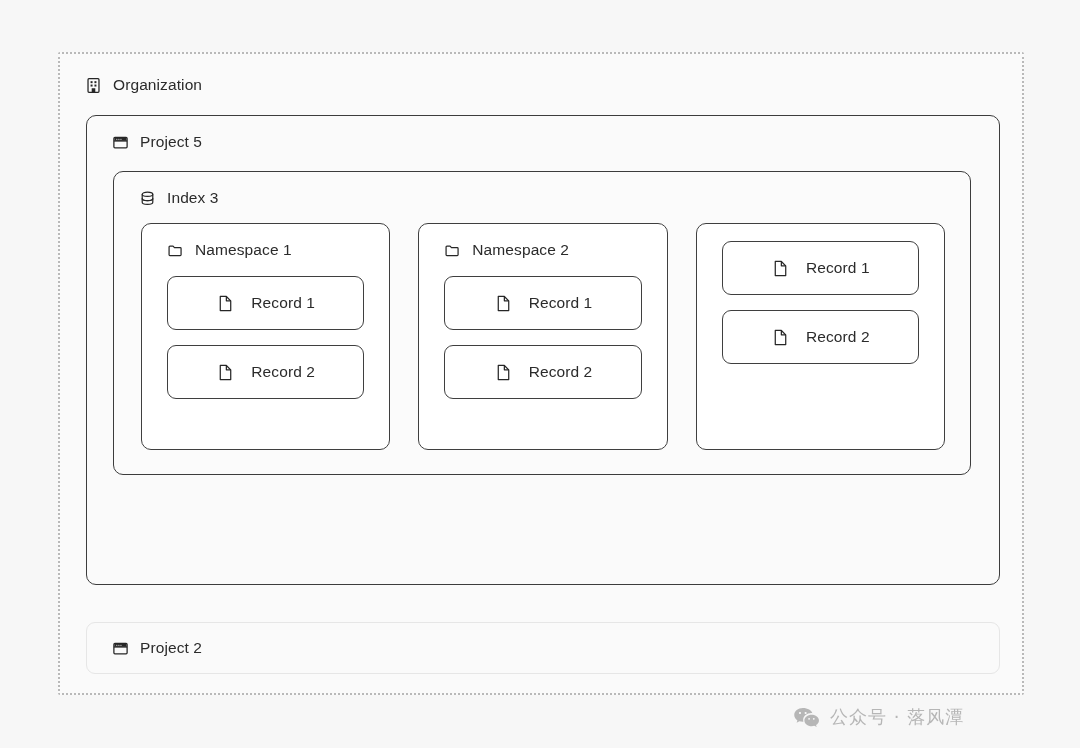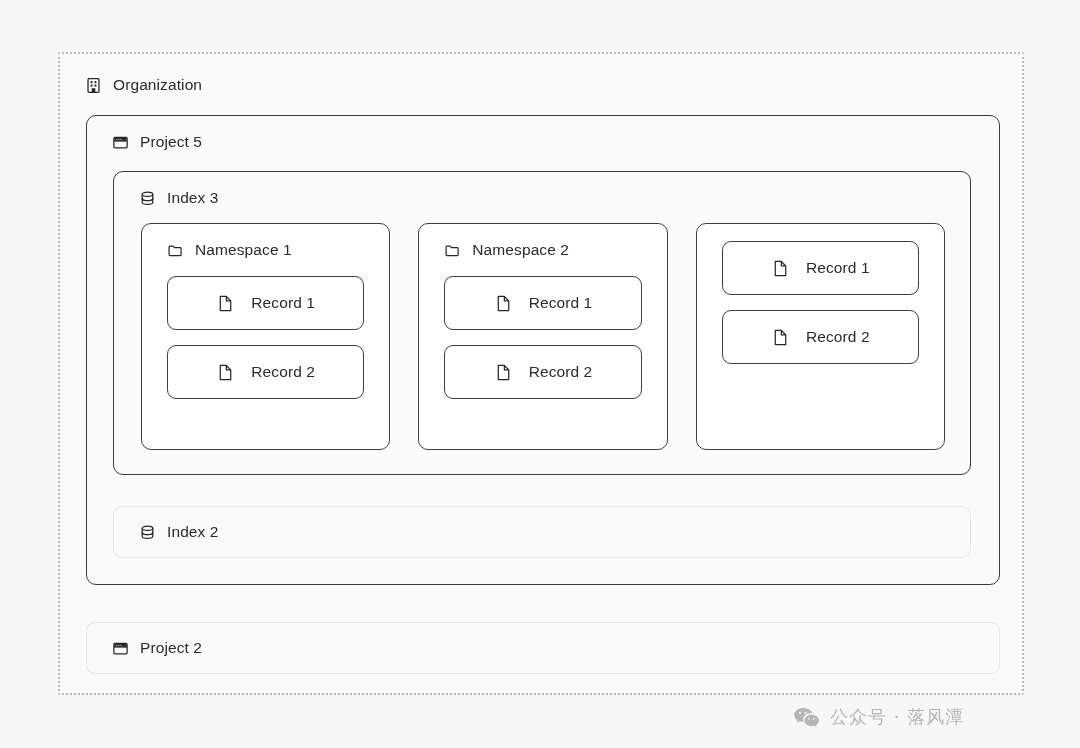--- a/index.html
+++ b/index.html
@@ -260,33 +260,20 @@
                   <path d="M10.9 2.6v4.6h4.6" stroke="#262626" stroke-width="1.3" stroke-linejoin="round"></path>
                 </svg>
               </span>
               <span class="label">Record 2</span>
             </div>
           </div>
 
         </div>
       </div>
 
-      <div class="lightrow index2">
-        <div class="hdr">
-          <span class="ico">
-            <svg width="17" height="17" viewBox="0 0 18 18" fill="none">
-              <ellipse cx="9" cy="4.5" rx="5.6" ry="2.3" stroke="#262626" stroke-width="1.3"></ellipse>
-              <path d="M3.4 4.5V9a5.6 2.3 0 0 0 11.2 0V4.5" stroke="#262626" stroke-width="1.3"></path>
-              <path d="M3.4 9a5.6 2.3 0 0 0 11.2 0" stroke="#262626" stroke-width="1.3"></path>
-              <path d="M3.4 9V13a5.6 2.3 0 0 0 11.2 0V9" stroke="#262626" stroke-width="1.3"></path>
-            </svg>
-          </span>
-          <span class="label">Index 2</span>
-        </div>
-      </div>
 
     </div>
 
     <div class="lightrow project2">
       <div class="hdr">
         <span class="ico">
           <svg width="17" height="17" viewBox="0 0 18 18" fill="none">
             <rect x="2" y="3.6" width="14" height="11" rx="1.1" stroke="#262626" stroke-width="1.35"></rect>
             <path d="M2 7.4H16" stroke="#262626" stroke-width="1.35"></path>
             <rect x="2.6" y="4.2" width="12.8" height="3" fill="#262626"></rect>

